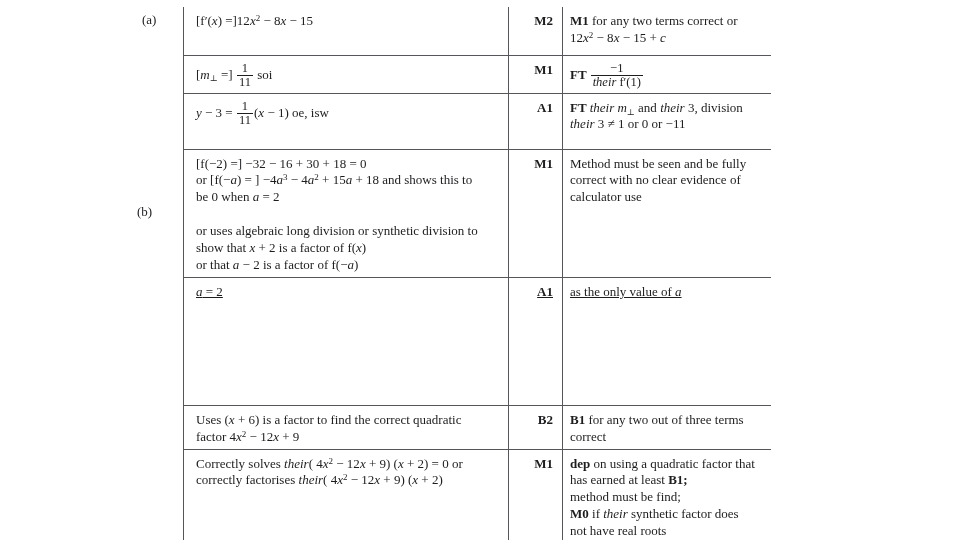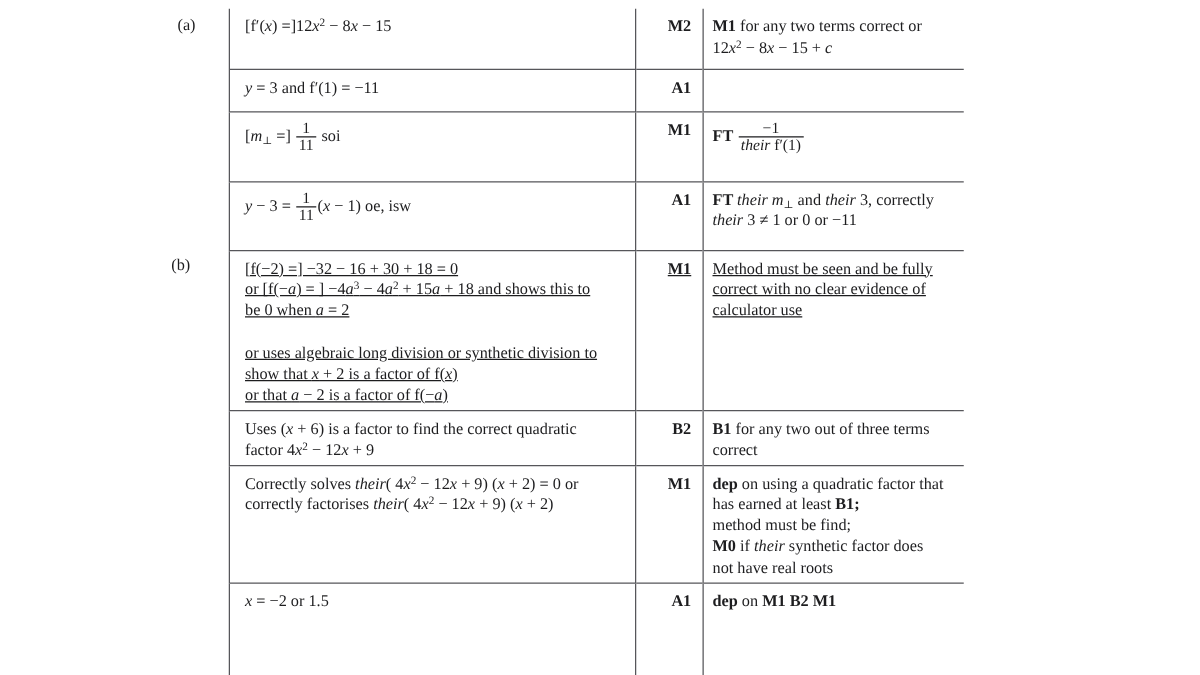--- a/index.html
+++ b/index.html
@@ -67,38 +67,38 @@
       <col class="col-mark">
       <col class="col-guidance">
     </colgroup>
     <tbody>
         <tr>
           <td class="answer-cell"><span>[f′(</span><span class="st-i">x</span><span>) =]12</span><span class="st-i">x</span><span class="st-sup">2</span><span> − 8</span><span class="st-i">x</span><span> − 15</span></td>
           <td class="mark-cell">M2</td>
           <td class="guidance-cell"><span class="st-b">M1</span><span> for any two terms correct or</span><br><span>12</span><span class="st-i">x</span><span class="st-sup">2</span><span> − 8</span><span class="st-i">x</span><span> − 15 + </span><span class="st-i">c</span></td>
         </tr>
         <tr>
-          <td class="answer-cell"><span class="st-i">y</span><span> = 3 and f′(1) = −11</span></td>
-          <td class="mark-cell">A1</td>
-          <td class="guidance-cell"></td>
-        </tr>
-        <tr>
           <td class="answer-cell"><span>[</span><span class="st-i">m</span><span class="st-sub">⊥</span><span> =] </span><span class="frac"><span class="num"><span>1</span></span><span class="den"><span>11</span></span></span><span> soi</span></td>
           <td class="mark-cell">M1</td>
           <td class="guidance-cell"><span class="st-b">FT </span><span class="frac"><span class="num"><span>−1</span></span><span class="den"><span class="st-i">their</span><span> f′(1)</span></span></span></td>
         </tr>
         <tr>
           <td class="answer-cell"><span class="st-i">y</span><span> − 3 = </span><span class="frac"><span class="num"><span>1</span></span><span class="den"><span>11</span></span></span><span>(</span><span class="st-i">x</span><span> − 1) oe, isw</span></td>
           <td class="mark-cell">A1</td>
-          <td class="guidance-cell"><span class="st-b">FT </span><span class="st-i">their</span><span> </span><span class="st-i">m</span><span class="st-sub">⊥</span><span> and </span><span class="st-i">their</span><span> 3, correctly</span><br><span class="st-i">their</span><span> 3 ≠ 1 or 0 or −11</span></td>
+          <td class="guidance-cell"><span class="st-b">FT </span><span class="st-i">their</span><span> </span><span class="st-i">m</span><span class="st-sub">⊥</span><span> and </span><span class="st-i">their</span><span> 3, division</span><br><span class="st-i">their</span><span> 3 ≠ 1 or 0 or −11</span></td>
         </tr>
         <tr>
           <td class="answer-cell"><span>[f(−2) =] −32 − 16 + 30 + 18 = 0</span><br><span>or [f(−</span><span class="st-i">a</span><span>) = ] −4</span><span class="st-i">a</span><span class="st-sup">3</span><span> − 4</span><span class="st-i">a</span><span class="st-sup">2</span><span> + 15</span><span class="st-i">a</span><span> + 18 and shows this to</span><br><span>be 0 when </span><span class="st-i">a</span><span> = 2</span><br><br><span>or uses algebraic long division or synthetic division to</span><br><span>show that </span><span class="st-i">x</span><span> + 2 is a factor of f(</span><span class="st-i">x</span><span>)</span><br><span>or that </span><span class="st-i">a</span><span> − 2 is a factor of f(−</span><span class="st-i">a</span><span>)</span></td>
           <td class="mark-cell">M1</td>
           <td class="guidance-cell"><span>Method must be seen and be fully</span><br><span>correct with no clear evidence of</span><br><span>calculator use</span></td>
+        </tr>
+        <tr>
+          <td class="answer-cell"><span class="st-i">a</span><span> = 2</span></td>
+          <td class="mark-cell">A1</td>
+          <td class="guidance-cell"><span>as the only value of </span><span class="st-i">a</span></td>
         </tr>
         <tr>
           <td class="answer-cell"><span>Uses (</span><span class="st-i">x</span><span> + 6) is a factor to find the correct quadratic</span><br><span>factor 4</span><span class="st-i">x</span><span class="st-sup">2</span><span> − 12</span><span class="st-i">x</span><span> + 9</span></td>
           <td class="mark-cell">B2</td>
           <td class="guidance-cell"><span class="st-b">B1</span><span> for any two out of three terms</span><br><span>correct</span></td>
         </tr>
         <tr>
           <td class="answer-cell"><span>Correctly solves </span><span class="st-i">their</span><span>( 4</span><span class="st-i">x</span><span class="st-sup">2</span><span> − 12</span><span class="st-i">x</span><span> + 9) (</span><span class="st-i">x</span><span> + 2) = 0 or</span><br><span>correctly factorises </span><span class="st-i">their</span><span>( 4</span><span class="st-i">x</span><span class="st-sup">2</span><span> − 12</span><span class="st-i">x</span><span> + 9) (</span><span class="st-i">x</span><span> + 2)</span></td>
           <td class="mark-cell">M1</td>
           <td class="guidance-cell"><span class="st-b">dep</span><span> on using a quadratic factor that</span><br><span>has earned at least </span><span class="st-b">B1;</span><br><span>method must be find;</span><br><span class="st-b">M0</span><span> if </span><span class="st-i">their</span><span> synthetic factor does</span><br><span>not have real roots</span></td>

